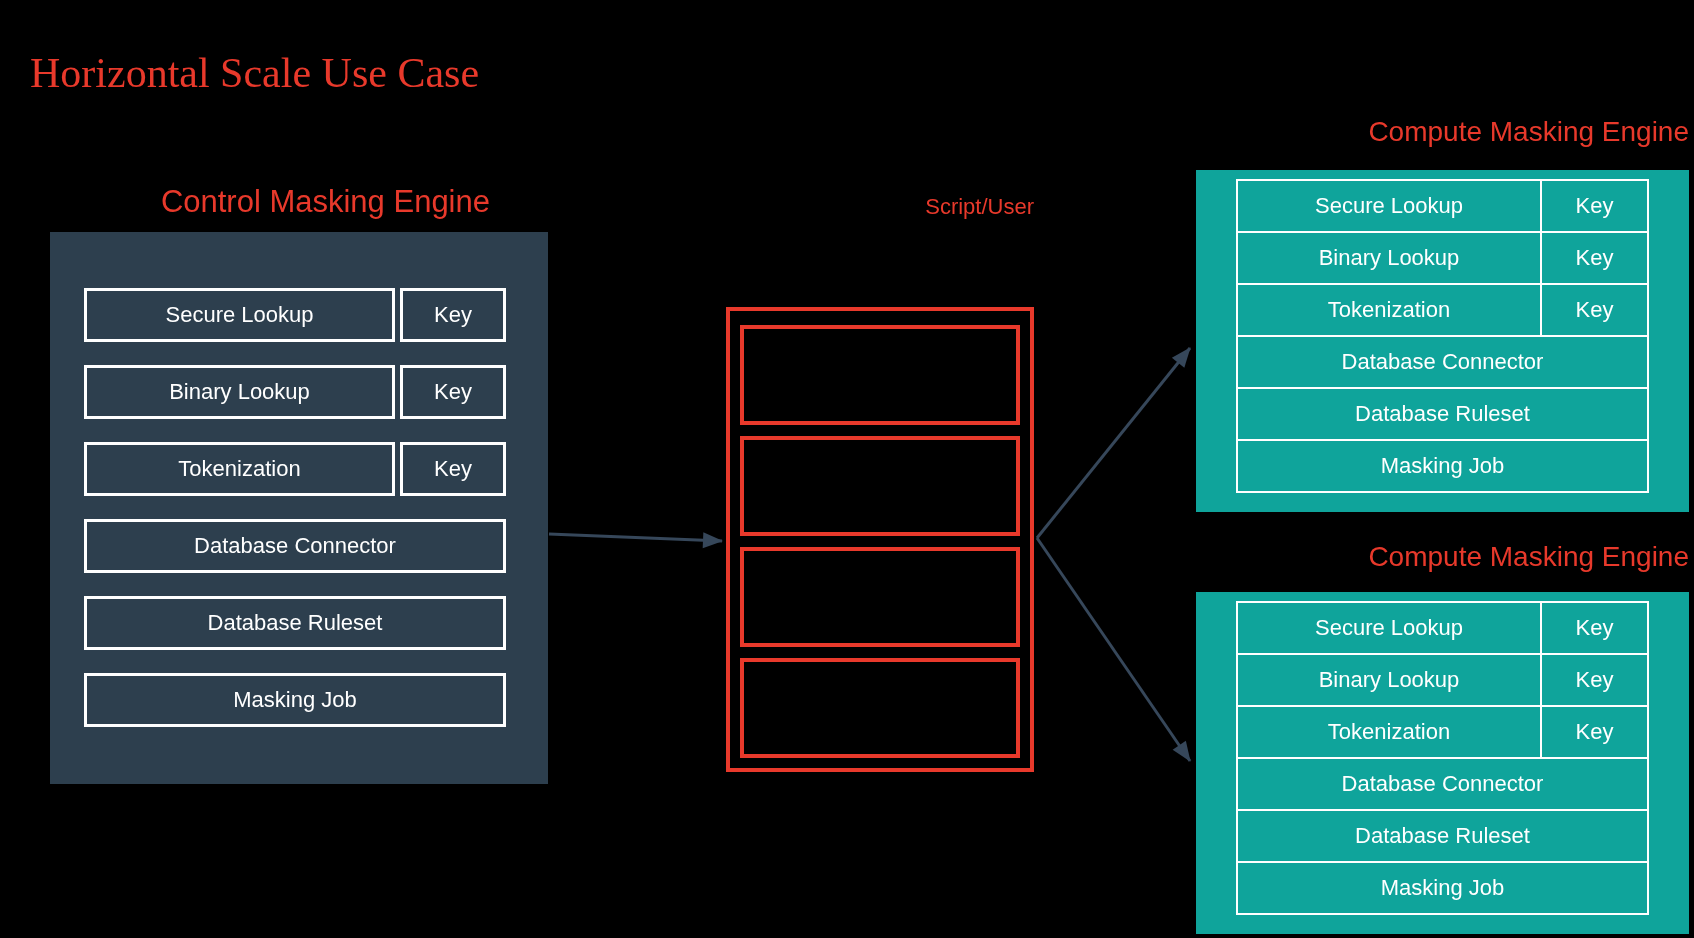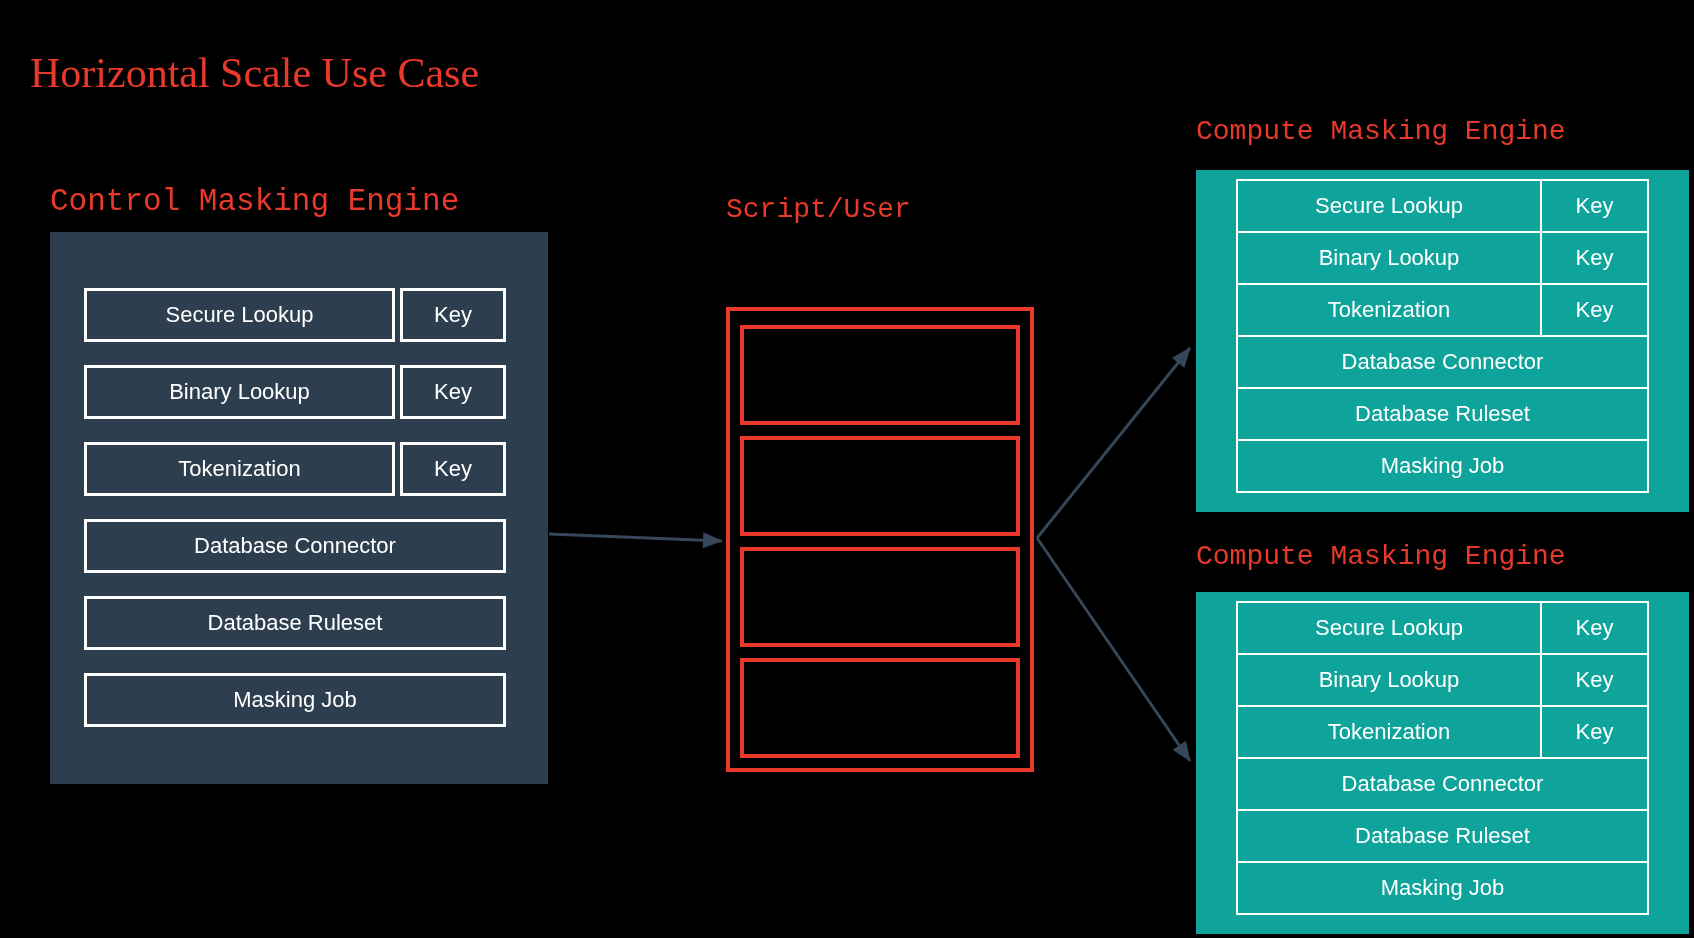--- a/index.html
+++ b/index.html
@@ -8,35 +8,35 @@
     --teal:#0fa49b;
     --arrow:#36475a;
     --rowtext:#ffffff;
   }
   html,body{margin:0;padding:0;background:#000;}
   #canvas{
     position:relative;width:1694px;height:938px;background:#000;overflow:hidden;
     font-family:"Liberation Sans", sans-serif;
   }
   .abs{position:absolute;}
-  .red-label{position:absolute;color:var(--red);text-align:left;line-height:1.15;font-family:Liberation Mono, monospace;}
+  .red-label{position:absolute;color:var(--red);text-align:right;line-height:1.15;}
   #title{left:30px;top:50px;font-size:42px;color:var(--red);position:absolute;line-height:1.1;font-family:Liberation Serif, serif;}
 
   
   #ctrl-label{left:50px;top:184px;width:440px;font-size:31px;}
   #ctrl-box{left:50px;top:232px;width:498px;height:552px;background:var(--slate);}
   #ctrl-rows{position:absolute;left:34px;top:56px;width:422px;}
   .ctrl-row{display:flex;gap:5px;height:54px;margin-bottom:23px;}
   .cellw{border:3px solid #fff;color:var(--rowtext);font-size:22px;
          display:flex;align-items:center;justify-content:center;box-sizing:border-box;}
   .ctrl-row .name{flex:1;}
   .ctrl-row .key{width:106px;}
 
   
-  #script-label{left:726px;top:194px;width:308px;font-size:28px;}
+  #script-label{left:726px;top:194px;width:308px;font-size:22px;}
   #script-box{left:726px;top:307px;width:308px;height:465px;border:4px solid var(--red);
               box-sizing:border-box;padding:14px 10px;display:flex;flex-direction:column;gap:11px;}
   .script-slot{border:4px solid var(--red);height:100px;box-sizing:border-box;flex:0 0 auto;}
 
   
   #compute1-label{left:1196px;top:116px;width:493px;font-size:28px;}
   #compute2-label{left:1196px;top:541px;width:493px;font-size:28px;}
   .compute-box{position:absolute;left:1196px;width:493px;height:342px;background:var(--teal);}
   #compute1-box{top:170px;}
   #compute2-box{top:592px;}

